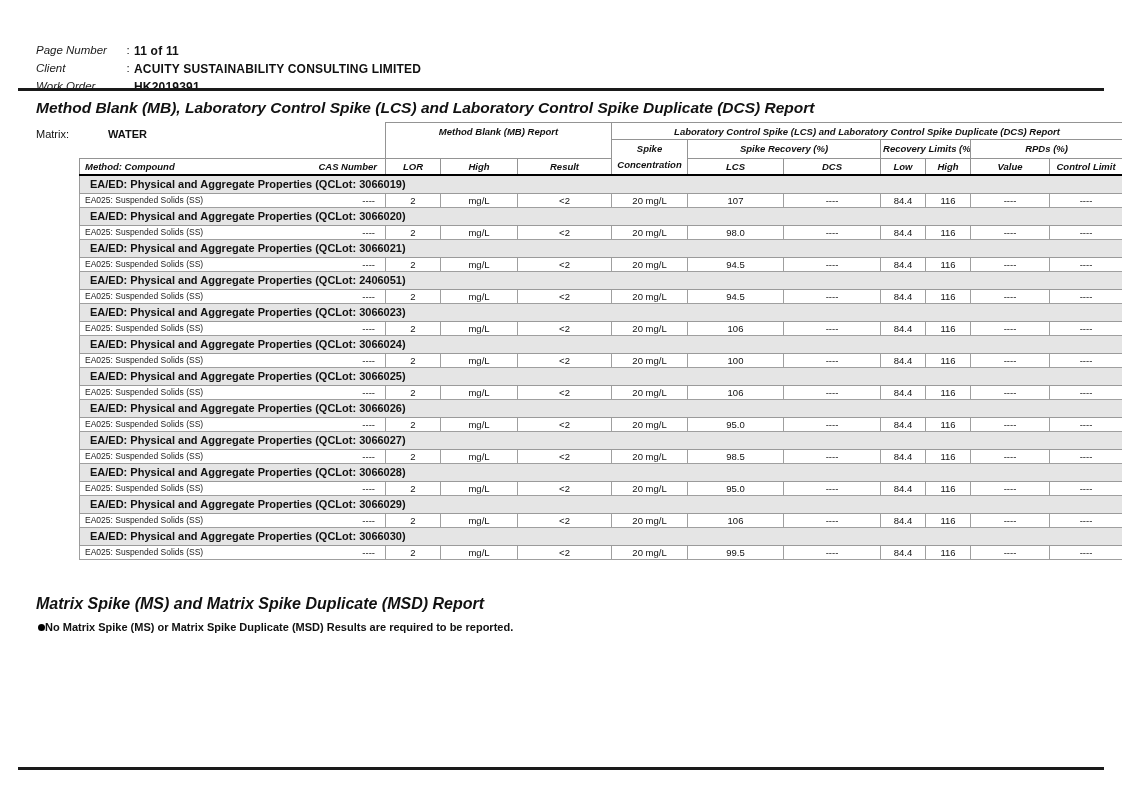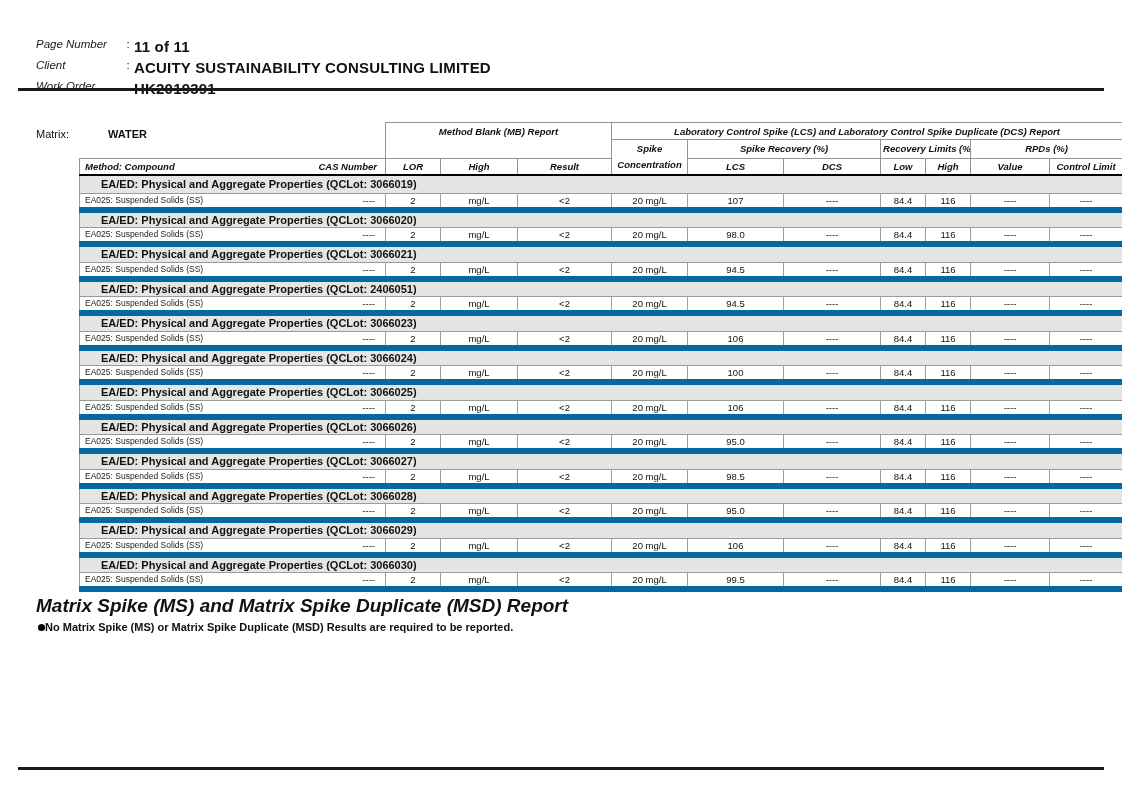--- a/index.html
+++ b/index.html
@@ -1,25 +1,25 @@
 <!DOCTYPE html>
 <html><head>
 <meta charset="utf-8">
 <style>
   * { margin:0; padding:0; box-sizing:border-box; }
   html,body { background:#fff; }
   body { font-family:"Liberation Sans", sans-serif; color:#111; }
   .page { position:relative; width:1122px; height:794px; background:#fff; overflow:hidden; }
 
   
-  .hdr-fields { position:absolute; left:36px; top:38px; display:grid;
+  .hdr-fields { position:absolute; left:36px; top:44px; display:grid;
                 grid-template-columns:86px 12px auto; row-gap:4px; font-size:11.5px; }
   .hdr-label { font-style:italic; color:#1a1a1a; }
   .hdr-colon { text-align:center; }
-  .hdr-value { font-weight:bold; font-size:15px; letter-spacing:.2px; }
+  .hdr-value { font-weight:bold; font-size:12px; letter-spacing:.2px; }
 
   .rule { position:absolute; left:18px; width:1086px; height:3px; background:#1a1a1a; }
   .rule-top { top:88px; }
   .rule-bottom { top:767px; }
 
   .report-title { position:absolute; left:36px; top:99px; font-size:15.5px;
                   font-weight:bold; font-style:italic; white-space:nowrap; }
   .matrix-line { position:absolute; left:36px; top:128px; font-size:11px; }
   .matrix-line b { font-size:11px;margin-left:36px; }
 
@@ -33,32 +33,32 @@
                 white-space:nowrap; overflow:hidden; padding:1px 2px; }
   td.nocell { border:none !important; background:transparent; }
   tr.hA td { height:17px; } tr.hB td { height:17px; } tr.hC td { height:15px; }
   .hdr-cell { font-weight:bold; font-style:italic; font-size:9.5px; }
   .mb-span { vertical-align:top; padding-top:3px !important; }
   .thick { border-bottom:2px solid #000 !important; }
   .colhead-left { display:flex; justify-content:space-between; align-items:flex-end; padding:0 6px 0 3px; }
   .spike-cell div { line-height:16px; }
 
   tr.group-row td { background:#e5e5e5; font-weight:bold; font-size:11px; text-align:left;
-                    padding-left:21px; height:18px; border-top:1px solid #2a2a2a;
+                    padding-left:10px; height:18px; border-top:1px solid #2a2a2a;
                     border-bottom:1px solid #9a9a9a; border-left:1px solid #9a9a9a;
                     border-right:1px solid #9a9a9a; }
   tr.data-row td { height:13px; font-size:9.5px; border:1px solid #9f9f9f; border-top:none; border-bottom:none; }
   tr.data-row td.cc { border-bottom:1px solid #9f9f9f; }
-  tr.data-row { border-bottom:6px solid #0369a1; }
+  tr.data-row { border-bottom:1px solid #0369a1; }
   .cmp-cell { display:flex; justify-content:space-between; padding:0 8px 0 3px; }
   .cmp-name { font-size:8.5px; color:#222; }
   .cmp-cas { font-size:9.5px; }
 
   
-  .ms-title { position:absolute; left:36px; top:595px; font-size:19px; font-weight:bold; font-style:italic; }
+  .ms-title { position:absolute; left:36px; top:595px; font-size:16px; font-weight:bold; font-style:italic; }
   .ms-bullet { position:absolute; left:38px; top:621px; display:flex; align-items:center; }
   .dot { width:7px; height:7px; border-radius:50%; background:#000; flex:0 0 auto; }
   .ms-bullet-text { font-size:11px; font-weight:bold; }
 </style>
 </head>
 <body>
 
 <div class="page">
 
   <div class="hdr-fields">
@@ -71,20 +71,21 @@
     <span class="hdr-value">ACUITY SUSTAINABILITY CONSULTING LIMITED</span>
 
     <span class="hdr-label">Work Order</span>
     <span class="hdr-colon"></span>
     <span class="hdr-value">HK2019391</span>
   </div>
 
 
   <div class="rule rule-top"></div>
 
+  <div class="report-title">Method Blank (MB), Laboratory Control Spike (LCS) and Laboratory Control Spike Duplicate (DCS) Report</div>
 
   <div class="matrix-line">
     <span>Matrix:</span>
     <b>WATER</b>
   </div>
 
   <table class="qc">
     <colgroup>
       <col style="width:306px">
         <col style="width:55px">

